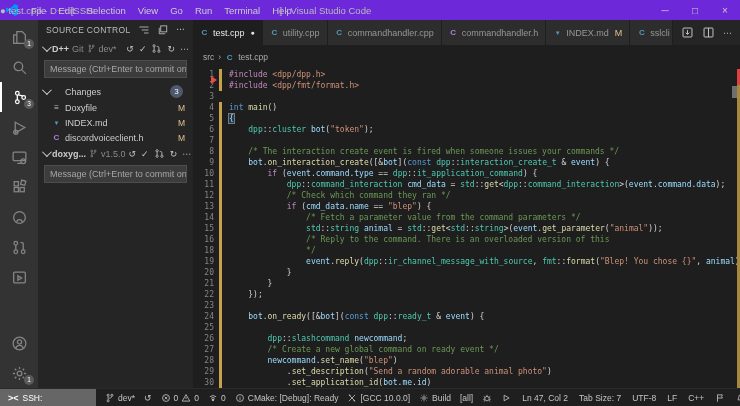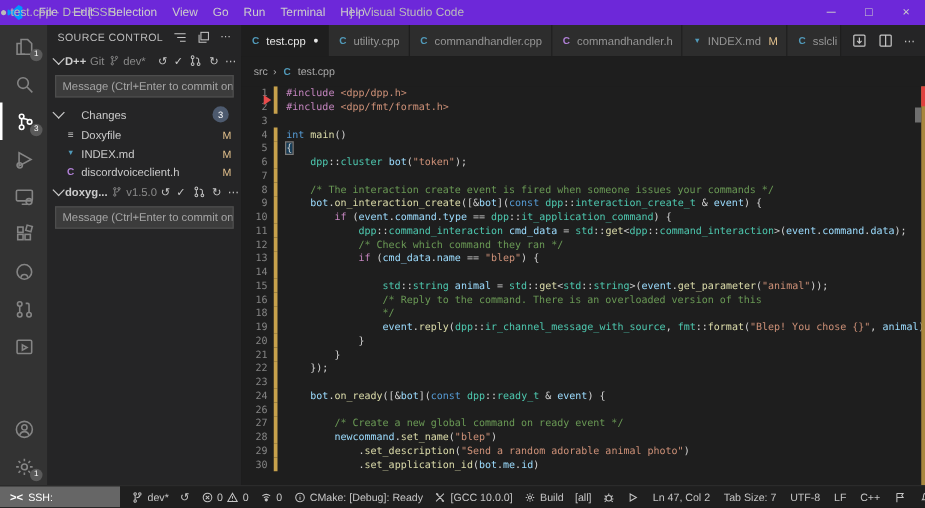--- a/index.html
+++ b/index.html
@@ -345,31 +345,32 @@
           <div class="cl"><span class="ln">4</span><span class="mbar on"></span><span><span class="tk-kw">int</span><span class="tk-pl"> </span><span class="tk-fn">main</span><span class="tk-pl">()</span></span></div>
           <div class="cl"><span class="ln">5</span><span class="mbar on"></span><span><span class="tk-bh">{</span></span></div>
           <div class="cl"><span class="ln">6</span><span class="mbar on"></span><span><span class="tk-pl">    </span><span class="tk-ty">dpp</span><span class="tk-pl">::</span><span class="tk-ty">cluster</span><span class="tk-pl"> </span><span class="tk-va">bot</span><span class="tk-pl">(</span><span class="tk-st">"token"</span><span class="tk-pl">);</span></span></div>
           <div class="cl"><span class="ln">7</span><span class="mbar on"></span><span></span></div>
           <div class="cl"><span class="ln">8</span><span class="mbar on"></span><span><span class="tk-pl">    </span><span class="tk-co">/* The interaction create event is fired when someone issues your commands */</span></span></div>
           <div class="cl"><span class="ln">9</span><span class="mbar on"></span><span><span class="tk-pl">    </span><span class="tk-va">bot</span><span class="tk-pl">.</span><span class="tk-fn">on_interaction_create</span><span class="tk-pl">([&amp;</span><span class="tk-va">bot</span><span class="tk-pl">](</span><span class="tk-kw">const</span><span class="tk-pl"> </span><span class="tk-ty">dpp</span><span class="tk-pl">::</span><span class="tk-ty">interaction_create_t</span><span class="tk-pl"> &amp; </span><span class="tk-va">event</span><span class="tk-pl">) {</span></span></div>
           <div class="cl"><span class="ln">10</span><span class="mbar on"></span><span><span class="tk-pl">        </span><span class="tk-ctl">if</span><span class="tk-pl"> (</span><span class="tk-va">event</span><span class="tk-pl">.</span><span class="tk-va">command</span><span class="tk-pl">.</span><span class="tk-va">type</span><span class="tk-pl"> == </span><span class="tk-ty">dpp</span><span class="tk-pl">::</span><span class="tk-en">it_application_command</span><span class="tk-pl">) {</span></span></div>
           <div class="cl"><span class="ln">11</span><span class="mbar on"></span><span><span class="tk-pl">            </span><span class="tk-ty">dpp</span><span class="tk-pl">::</span><span class="tk-ty">command_interaction</span><span class="tk-pl"> </span><span class="tk-va">cmd_data</span><span class="tk-pl"> = </span><span class="tk-ty">std</span><span class="tk-pl">::</span><span class="tk-fn">get</span><span class="tk-pl">&lt;</span><span class="tk-ty">dpp</span><span class="tk-pl">::</span><span class="tk-ty">command_interaction</span><span class="tk-pl">&gt;(</span><span class="tk-va">event</span><span class="tk-pl">.</span><span class="tk-va">command</span><span class="tk-pl">.</span><span class="tk-va">data</span><span class="tk-pl">);</span></span></div>
           <div class="cl"><span class="ln">12</span><span class="mbar on"></span><span><span class="tk-pl">            </span><span class="tk-co">/* Check which command they ran */</span></span></div>
           <div class="cl"><span class="ln">13</span><span class="mbar on"></span><span><span class="tk-pl">            </span><span class="tk-ctl">if</span><span class="tk-pl"> (</span><span class="tk-va">cmd_data</span><span class="tk-pl">.</span><span class="tk-va">name</span><span class="tk-pl"> == </span><span class="tk-st">"blep"</span><span class="tk-pl">) {</span></span></div>
-          <div class="cl"><span class="ln">14</span><span class="mbar on"></span><span><span class="tk-pl">                </span></span></div>
+          <div class="cl"><span class="ln">14</span><span class="mbar on"></span><span><span class="tk-pl">                </span><span class="tk-co">/* Fetch a parameter value from the command parameters */</span></span></div>
           <div class="cl"><span class="ln">15</span><span class="mbar on"></span><span><span class="tk-pl">                </span><span class="tk-ty">std</span><span class="tk-pl">::</span><span class="tk-ty">string</span><span class="tk-pl"> </span><span class="tk-va">animal</span><span class="tk-pl"> = </span><span class="tk-ty">std</span><span class="tk-pl">::</span><span class="tk-fn">get</span><span class="tk-pl">&lt;</span><span class="tk-ty">std</span><span class="tk-pl">::</span><span class="tk-ty">string</span><span class="tk-pl">&gt;(</span><span class="tk-va">event</span><span class="tk-pl">.</span><span class="tk-fn">get_parameter</span><span class="tk-pl">(</span><span class="tk-st">"animal"</span><span class="tk-pl">));</span></span></div>
           <div class="cl"><span class="ln">16</span><span class="mbar on"></span><span><span class="tk-pl">                </span><span class="tk-co">/* Reply to the command. There is an overloaded version of this</span></span></div>
           <div class="cl"><span class="ln">18</span><span class="mbar on"></span><span><span class="tk-pl">                </span><span class="tk-co">*/</span></span></div>
           <div class="cl"><span class="ln">19</span><span class="mbar on"></span><span><span class="tk-pl">                </span><span class="tk-va">event</span><span class="tk-pl">.</span><span class="tk-fn">reply</span><span class="tk-pl">(</span><span class="tk-ty">dpp</span><span class="tk-pl">::</span><span class="tk-en">ir_channel_message_with_source</span><span class="tk-pl">, </span><span class="tk-ty">fmt</span><span class="tk-pl">::</span><span class="tk-fn">format</span><span class="tk-pl">(</span><span class="tk-st">"Blep! You chose {}"</span><span class="tk-pl">, </span><span class="tk-va">animal</span><span class="tk-pl">));</span></span></div>
           <div class="cl"><span class="ln">20</span><span class="mbar on"></span><span><span class="tk-pl">            }</span></span></div>
           <div class="cl"><span class="ln">21</span><span class="mbar on"></span><span><span class="tk-pl">        }</span></span></div>
           <div class="cl"><span class="ln">22</span><span class="mbar on"></span><span><span class="tk-pl">    });</span></span></div>
           <div class="cl"><span class="ln">23</span><span class="mbar on"></span><span></span></div>
           <div class="cl"><span class="ln">24</span><span class="mbar on"></span><span><span class="tk-pl">    </span><span class="tk-va">bot</span><span class="tk-pl">.</span><span class="tk-fn">on_ready</span><span class="tk-pl">([&amp;</span><span class="tk-va">bot</span><span class="tk-pl">](</span><span class="tk-kw">const</span><span class="tk-pl"> </span><span class="tk-ty">dpp</span><span class="tk-pl">::</span><span class="tk-ty">ready_t</span><span class="tk-pl"> &amp; </span><span class="tk-va">event</span><span class="tk-pl">) {</span></span></div>
-          <div class="cl"><span class="ln">26</span><span class="mbar on"></span></div>
+          <div class="cl"><span class="ln">25</span><span class="mbar on"></span><span></span></div>
+          <div class="cl"><span class="ln">26</span><span class="mbar on"></span><span><span class="tk-pl">        </span><span class="tk-ty">dpp</span><span class="tk-pl">::</span><span class="tk-ty">slashcommand</span><span class="tk-pl"> </span><span class="tk-va">newcommand</span><span class="tk-pl">;</span></span></div>
           <div class="cl"><span class="ln">27</span><span class="mbar on"></span><span><span class="tk-pl">        </span><span class="tk-co">/* Create a new global command on ready event */</span></span></div>
           <div class="cl"><span class="ln">28</span><span class="mbar on"></span><span><span class="tk-pl">        </span><span class="tk-va">newcommand</span><span class="tk-pl">.</span><span class="tk-fn">set_name</span><span class="tk-pl">(</span><span class="tk-st">"blep"</span><span class="tk-pl">)</span></span></div>
           <div class="cl"><span class="ln">29</span><span class="mbar on"></span><span><span class="tk-pl">            .</span><span class="tk-fn">set_description</span><span class="tk-pl">(</span><span class="tk-st">"Send a random adorable animal photo"</span><span class="tk-pl">)</span></span></div>
           <div class="cl"><span class="ln">30</span><span class="mbar on"></span><span><span class="tk-pl">            .</span><span class="tk-fn">set_application_id</span><span class="tk-pl">(</span><span class="tk-va">bot</span><span class="tk-pl">.</span><span class="tk-va">me</span><span class="tk-pl">.</span><span class="tk-va">id</span><span class="tk-pl">)</span></span></div>
         </div>
       <div class="ruler">
         <div class="ruler-gold"></div>
         <div class="ruler-red"></div>
         <div class="ruler-thumb"></div>
       </div>

